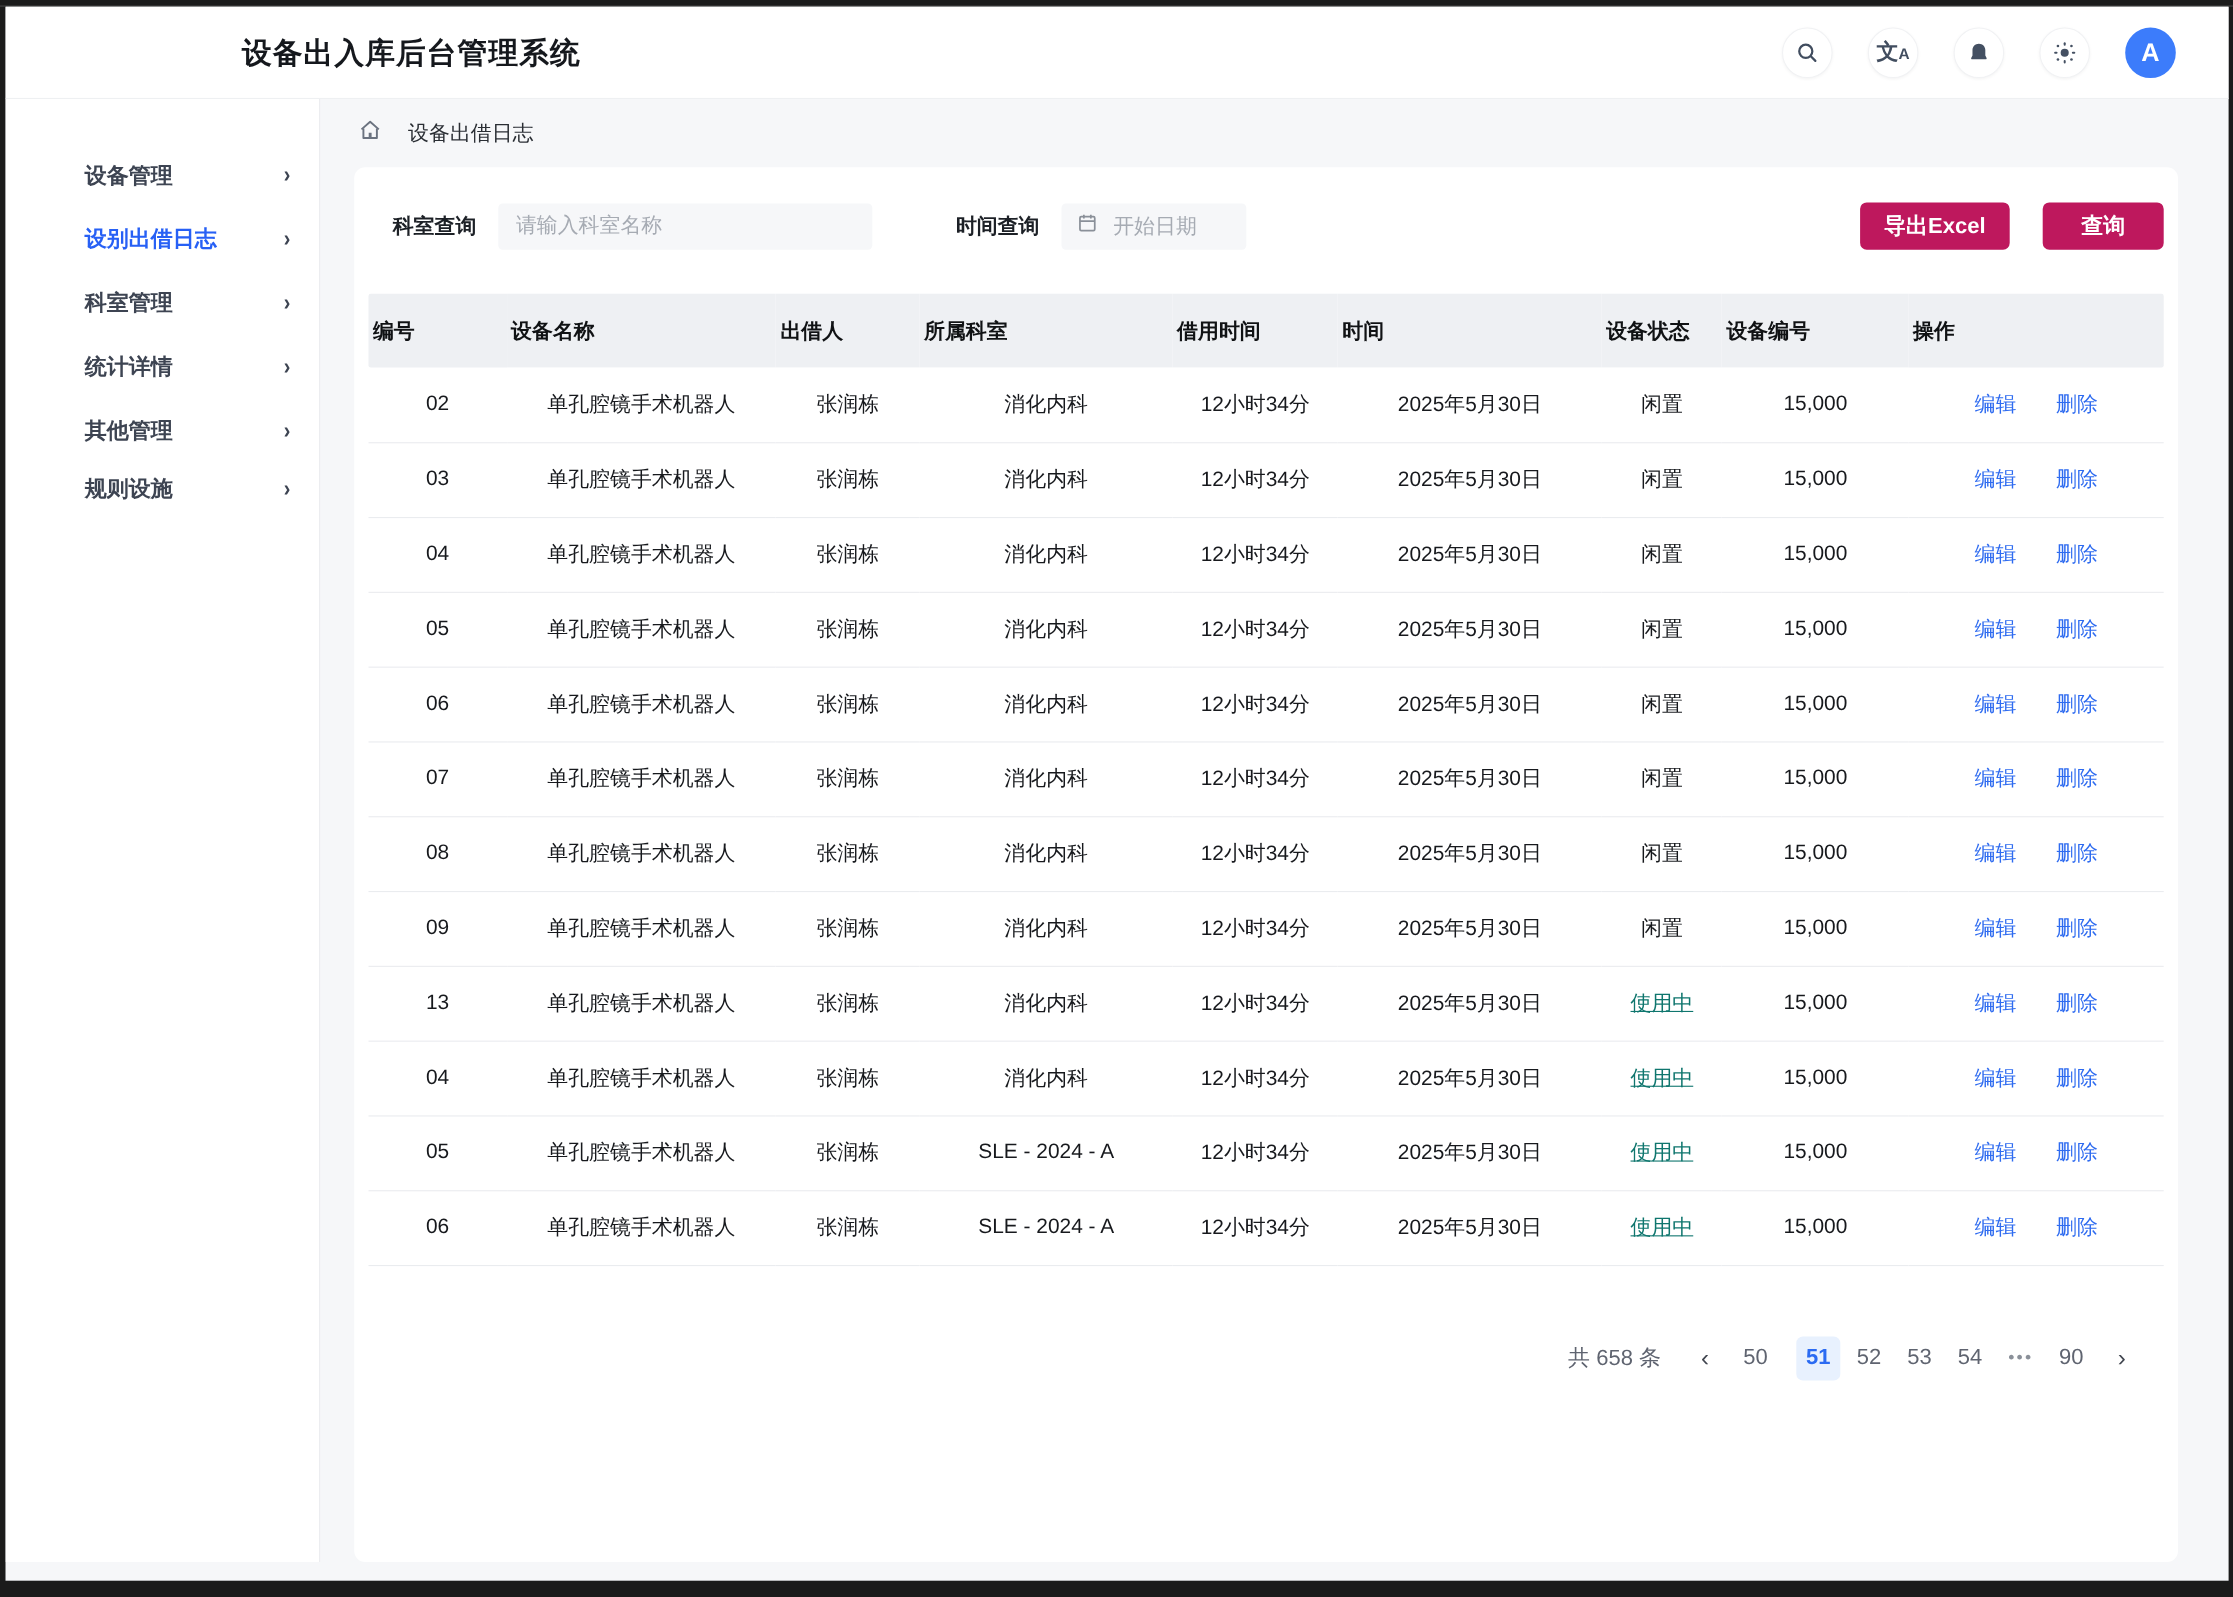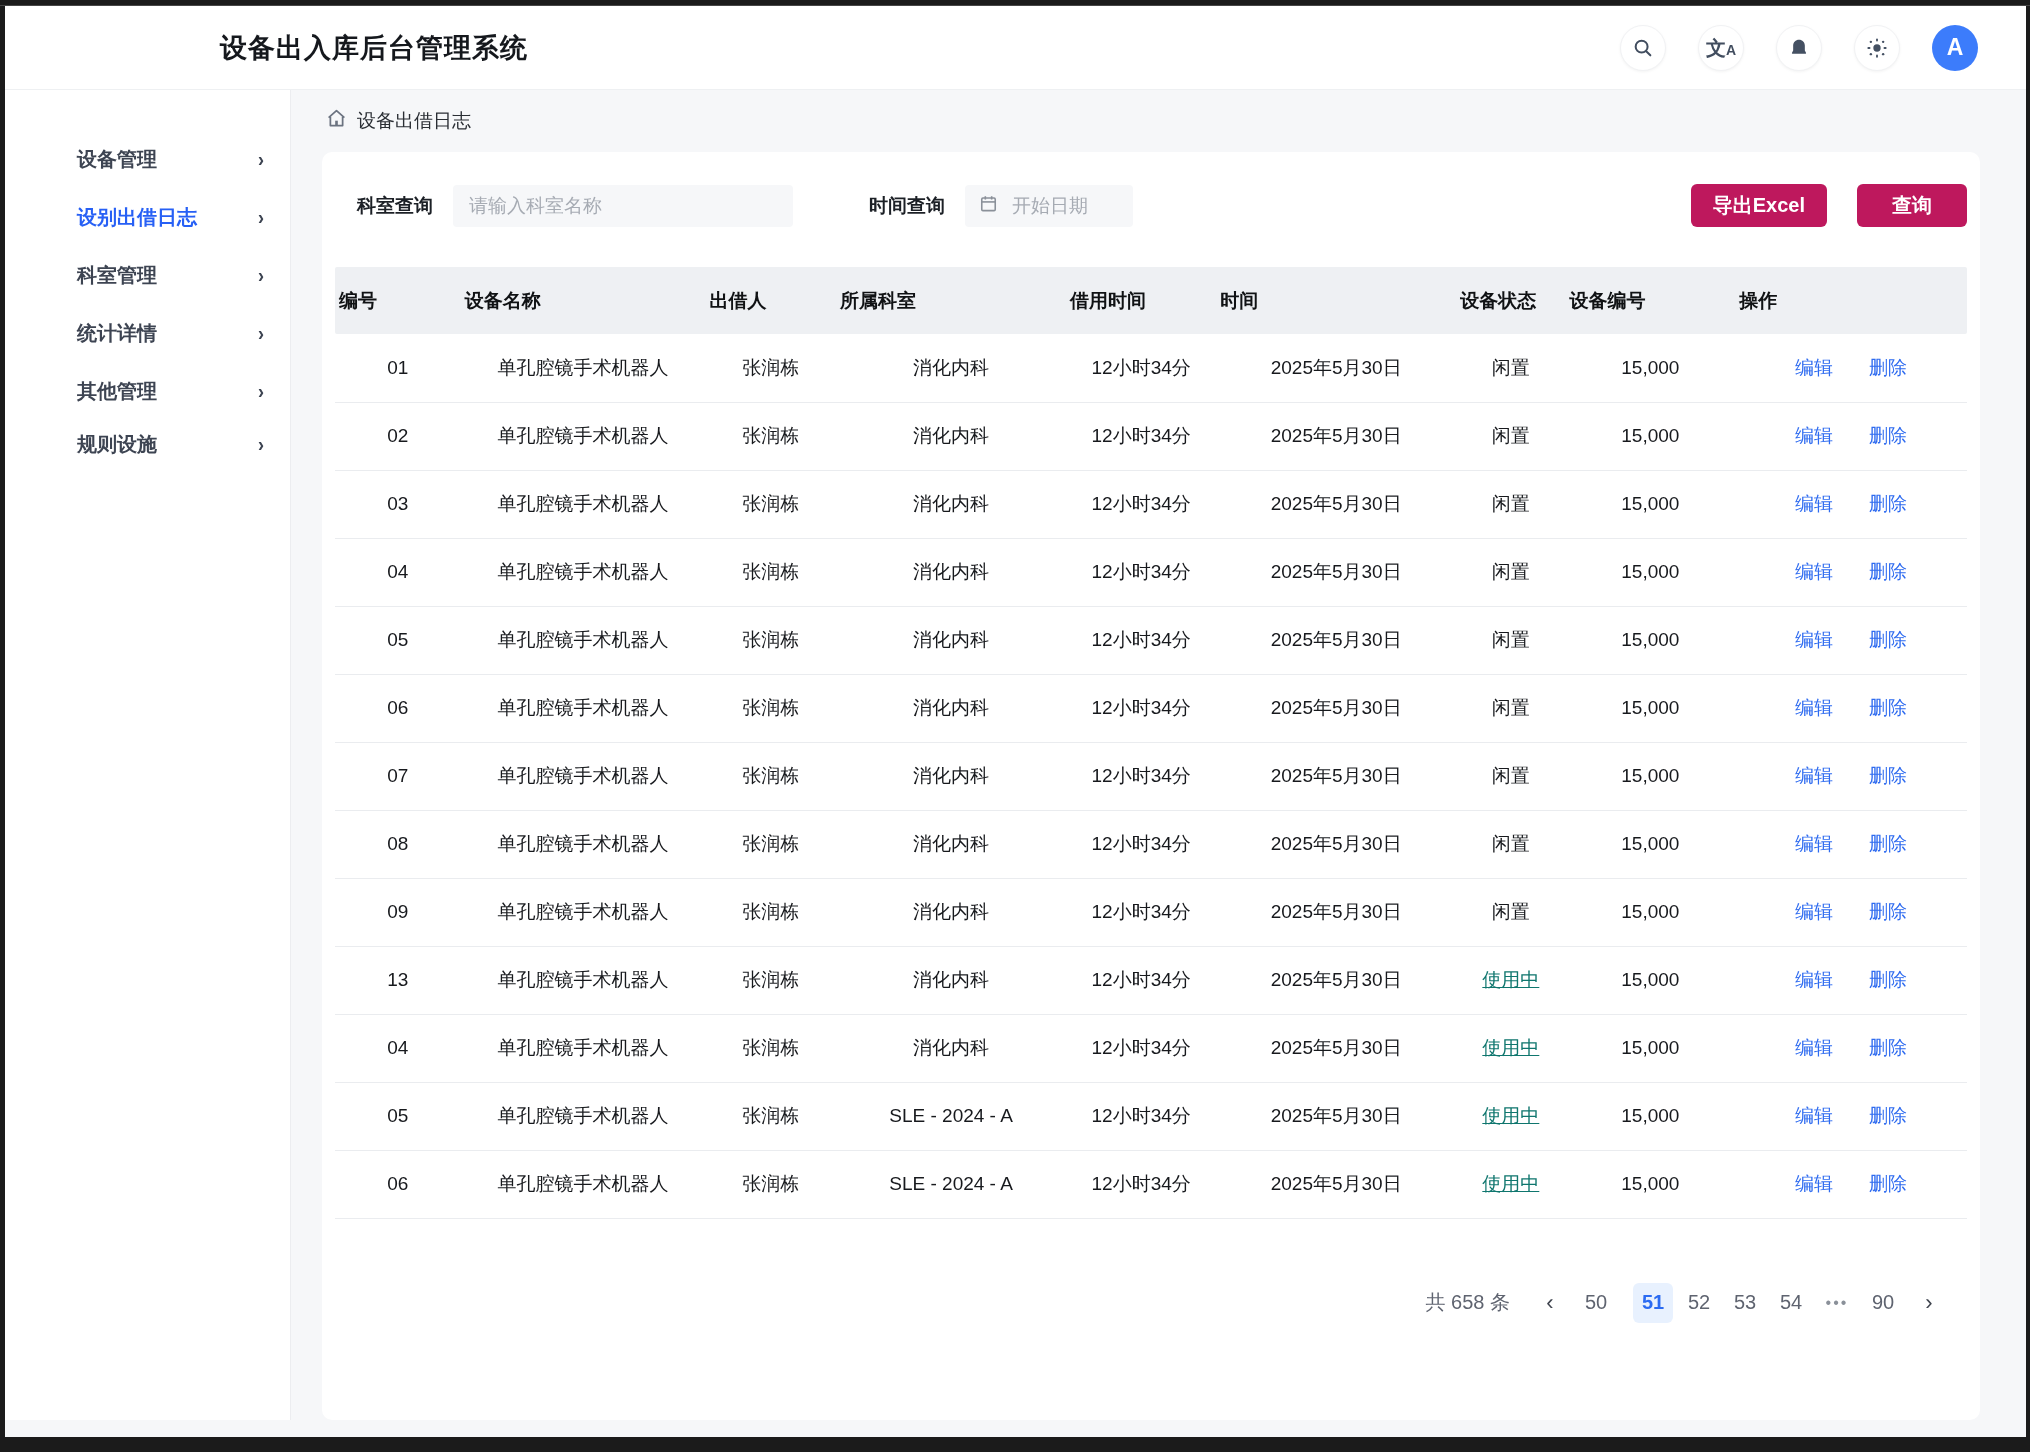--- a/index.html
+++ b/index.html
@@ -43,21 +43,21 @@
     height:58px; display:flex; align-items:center; padding:0 26px 0 72px;
     font-size:20px; font-weight:600; color:#3d4452; cursor:pointer;
   }
   .side-item .chev{ margin-left:auto; font-size:18px; font-weight:700; color:#3d4452;
     transform:scaleY(1.15); }
   .side-item.active{ color:#2760f5; }
   .side-item:last-child{ height:48px; }
   
   main{ flex:1 1 auto; display:flex; flex-direction:column; padding:0 46px 0 31px; min-width:0;}
   .breadcrumb{
-    display:flex; align-items:center; gap:10px; height:62px; flex:0 0 auto;
+    display:flex; align-items:center; gap:24px; height:62px; flex:0 0 auto;
     font-size:19px; color:#2a2e34; padding-left:4px;
   }
   .breadcrumb svg{ color:#6b7380; }
   .card{
     flex:1 1 auto; background:#fff; border-radius:10px; padding:26px 13px 70px 13px;
     display:flex; flex-direction:column; min-height:0;
   }
   
   .filters{ display:flex; align-items:center; flex:0 0 auto; padding:6px 0 0 0; }
   .f-label{ font-size:19px; font-weight:700; color:#1c2026; margin:0 20px 0 22px; }
@@ -245,31 +245,20 @@
                   <th>所属科室</th>
                   <th>借用时间</th>
                   <th>时间</th>
                   <th>设备状态</th>
                   <th>设备编号</th>
                   <th>操作</th>
                 </tr>
             </thead>
             <tbody id="tbody">
                 <tr>
-                  <td>01</td>
-                  <td>单孔腔镜手术机器人</td>
-                  <td>张润栋</td>
-                  <td>消化内科</td>
-                  <td>12小时34分</td>
-                  <td>2025年5月30日</td>
-                  <td class="status idle">闲置</td>
-                  <td>15,000</td>
-                  <td><a class="op">编辑</a><a class="op">删除</a></td>
-                </tr>
-                <tr>
                   <td>02</td>
                   <td>单孔腔镜手术机器人</td>
                   <td>张润栋</td>
                   <td>消化内科</td>
                   <td>12小时34分</td>
                   <td>2025年5月30日</td>
                   <td class="status idle">闲置</td>
                   <td>15,000</td>
                   <td><a class="op">编辑</a><a class="op">删除</a></td>
                 </tr>

